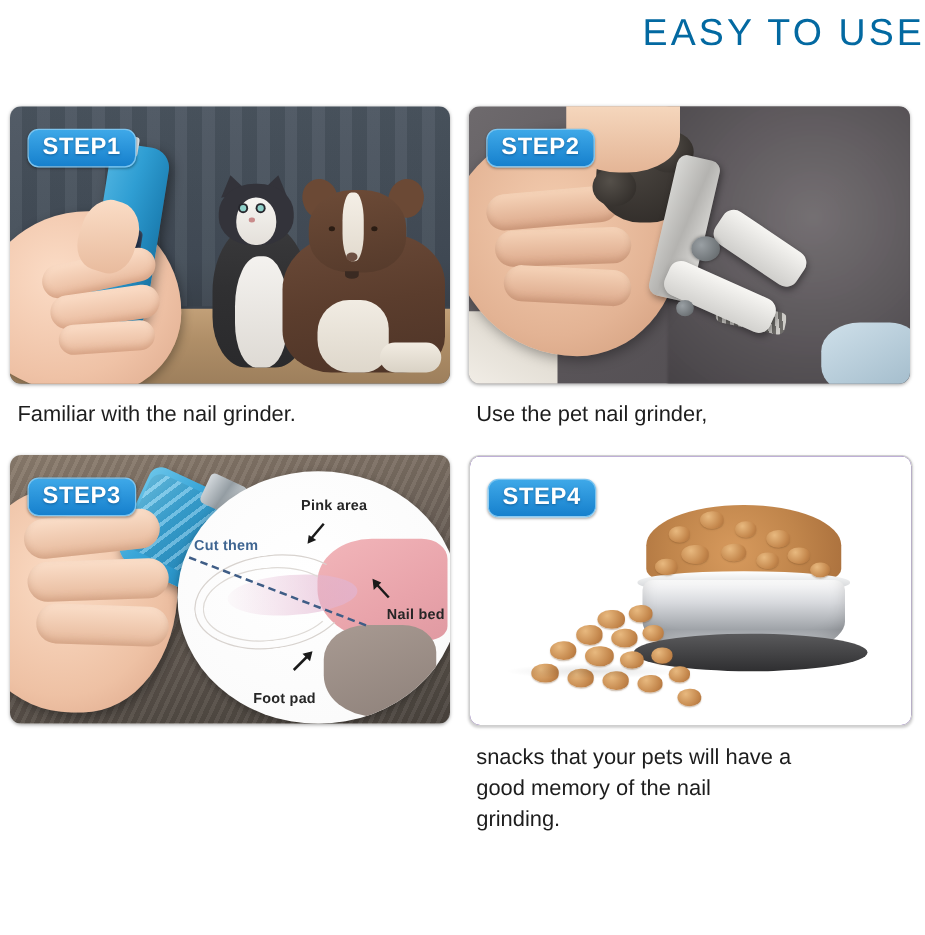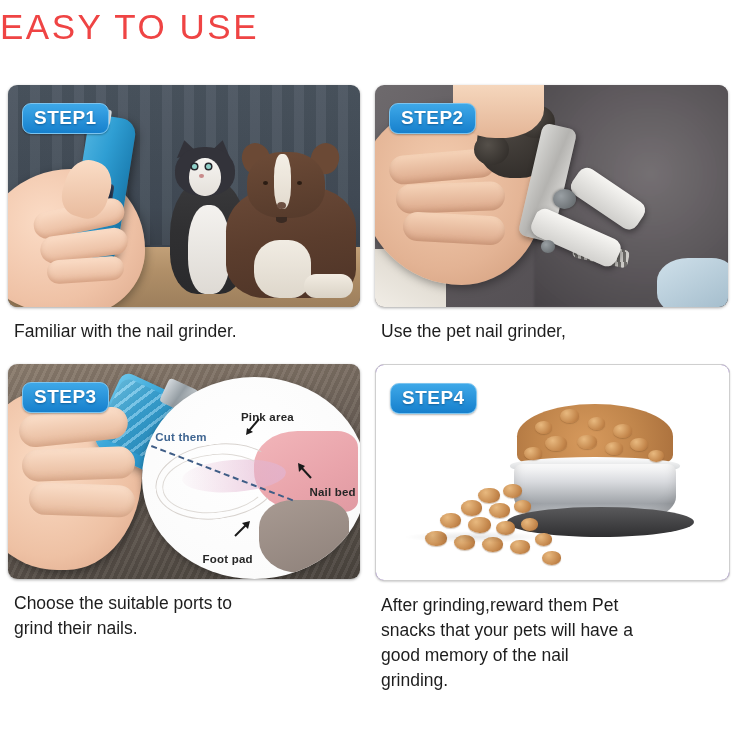--- a/index.html
+++ b/index.html
@@ -12,24 +12,24 @@
     height: 748px;
     font-family: "Liberation Sans", sans-serif;
     color: #1a1a1a;
     overflow: hidden;
     position: relative;
   }
 
   
   .page-title {
     width: 100%;
-    text-align: left;
-    font-size: 35px;
+    text-align: right;
+    font-size: 30px;
     letter-spacing: 2.5px;
-    color: #ef4444;
+    color: #0369a1;
     font-weight: 400;
     padding-top: 6px;
     line-height: 42px;
     font-family: "Liberation Sans", sans-serif;
   }
 
   
   .grid {
     position: absolute;
     left: 0;
@@ -390,21 +390,21 @@
           <div class="hf hf3"></div>
 
           <div class="disc">
             <div class="nailbed"></div>
             <div class="footpad"></div>
             <div class="pinkband"></div>
             <div class="arcs"></div>
             <div class="arcs2"></div>
             <div class="cutline"></div>
 
-            <div class="dlabel" style="left:44%; top:11%;margin-top:12px;">Pink area</div>
+            <div class="dlabel" style="left:44%; top:11%;">Pink area</div>
             <svg class="darrow" style="left:45%; top:20%;" viewBox="0 0 20 20">
               <line x1="16" y1="2" x2="5" y2="15" stroke="#1a1a1a" stroke-width="2"></line>
               <polygon points="3,18 4,11 10,15" fill="#1a1a1a"></polygon>
             </svg>
 
             <div class="dlabel cut" style="left:6%; top:27%;">Cut them</div>
 
             <div class="dlabel" style="right:5%; top:54%;">Nail bed</div>
             <svg class="darrow" style="right:23%; top:42%;" viewBox="0 0 20 20">
               <line x1="16" y1="16" x2="5" y2="4" stroke="#1a1a1a" stroke-width="2"></line>
@@ -412,24 +412,20 @@
             </svg>
 
             <div class="dlabel" style="left:27%; bottom:7%;">Foot pad</div>
             <svg class="darrow" style="left:40%; bottom:20%;" viewBox="0 0 20 20">
               <line x1="3" y1="17" x2="15" y2="5" stroke="#1a1a1a" stroke-width="2"></line>
               <polygon points="18,2 16,10 10,4" fill="#1a1a1a"></polygon>
             </svg>
           </div>
         </div>
         <div class="badge">STEP3</div>
-      </div>
-      <div class="caption">
-        <div>Choose the suitable ports to</div>
-        <div>grind their nails.</div>
       </div>
     </div>
 
     <div class="cell right">
       <div class="photo plain tall">
         <div class="scene4">
           <div class="mound"></div>
           <div class="bowl-rim"></div>
           <div class="bowl"></div>
           <div class="bowl-base"></div>
@@ -458,20 +454,19 @@
           <div class="kib" style="left:22%; bottom:14%; width:6%;  height:7%;"></div>
           <div class="kib" style="left:30%; bottom:13%; width:6%;  height:7%;"></div>
           <div class="kib" style="left:38%; bottom:12%; width:5.5%;height:6.5%;"></div>
           <div class="kib" style="left:45%; bottom:16%; width:5%;  height:6%;"></div>
           <div class="kib" style="left:47%; bottom:7%;  width:5.5%;height:6.5%;"></div>
           <div class="cap-shadow"></div>
         </div>
         <div class="badge">STEP4</div>
       </div>
       <div class="caption">
-        <div>After grinding,reward them Pet</div>
         <div>snacks that your pets will have a</div>
         <div>good memory of the nail</div>
         <div>grinding.</div>
       </div>
     </div>
   </div>
 </div>
 
 </body></html>

